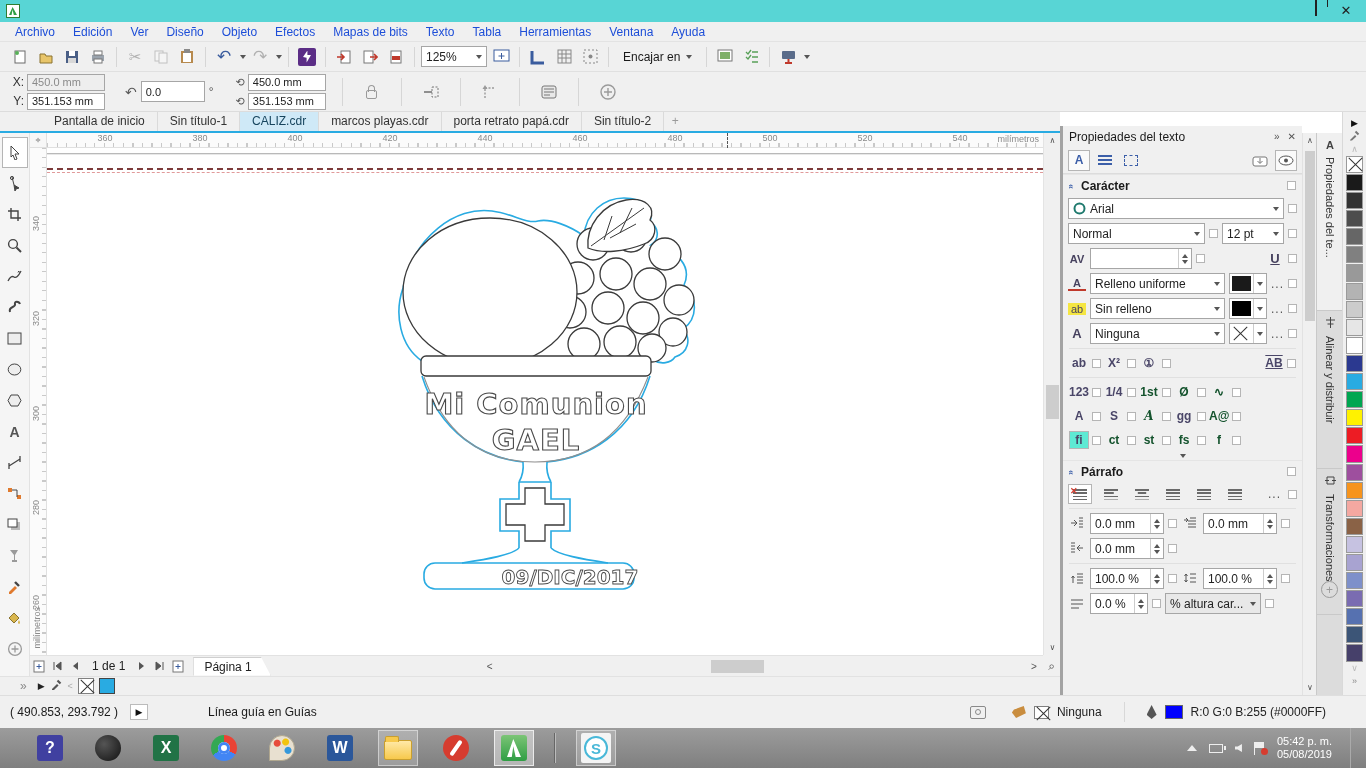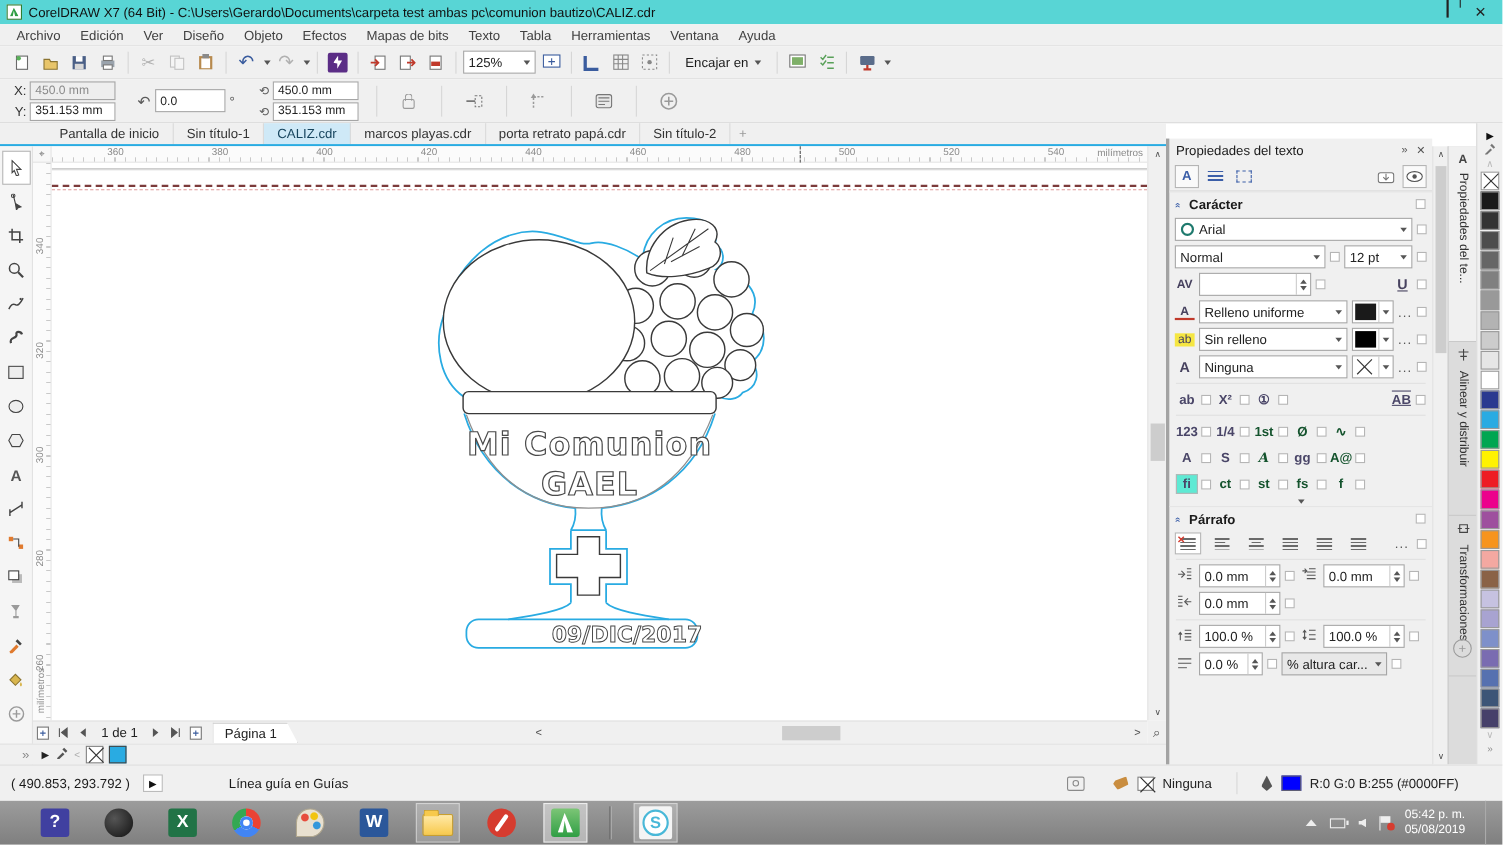--- a/index.html
+++ b/index.html
@@ -12,21 +12,21 @@
   .app-ico::after{content:"";position:absolute;left:2px;top:2px;width:8px;height:8px;background:#2f9e44;clip-path:polygon(0 100%,45% 0,100% 100%,60% 100%,45% 35%,32% 100%)}
   .title-text{font-size:12px;color:#111;white-space:nowrap;overflow:hidden}
   .winbtns{margin-left:auto;display:flex;gap:14px;padding-right:6px;color:#222;font-size:12px}
   .winbtn{width:16px;text-align:center;cursor:default}
   .restore{width:9px;height:8px;border:1px solid #222;position:relative;margin-top:4px}
   .restore::before{content:"";position:absolute;left:2px;top:-3px;width:9px;height:8px;border:1px solid #222;border-bottom:none;border-left:none}
   .minglyph{width:9px;height:1px;background:#222;margin-top:9px}
   .xglyph{font-size:13px;line-height:20px}
   
   .menubar{left:0;top:22px;width:1366px;height:20px;background:#f0f0f0;display:flex;align-items:center;padding-left:6px;border-bottom:1px solid #e3e3e3}
-  .menu-item{padding:0 9px;line-height:20px;color:#404040;cursor:default}
+  .menu-item{padding:0 9px;line-height:20px;color:#1d4ed8;cursor:default}
   
   .toolbar{left:0;top:42px;width:1366px;height:30px;background:#f0f0f0;display:flex;align-items:center;gap:2px;padding-left:8px;border-bottom:1px solid #e0e0e0}
   .tb-sep{width:1px;height:20px;background:#d6d6d6;margin:0 4px}
   .tbi{width:24px;height:24px;display:flex;align-items:center;justify-content:center;color:#4a4a4a;font-size:15px}
   .tbi svg{display:block}
   .tbi.dim{opacity:.38}
   .ddarrow{width:0;height:0;border-left:3.5px solid transparent;border-right:3.5px solid transparent;border-top:4px solid #555;margin-left:2px}
   .zoom-combo{width:66px;height:21px;background:#fff;border:1px solid #a6a6a6;display:flex;align-items:center;padding:0 4px;gap:4px}
   .zoom-combo .lbl{flex:1}
   .text-btn{height:22px;display:flex;align-items:center;gap:4px;padding:0 8px;color:#1a1a1a}
@@ -183,21 +183,20 @@
   .toolbox{left:0;top:133px;width:30px;height:562px;background:#f5f5f5;border-right:1px solid #e2e2e2;display:flex;flex-direction:column;align-items:center;padding-top:4px}
   .tool{width:26px;height:31px;display:flex;align-items:center;justify-content:center;color:#4a4a4a}
   .tool.activeb{border:1px solid #b5b5b5;background:#fff}
   .tool svg{display:block}
 </style>
 </head>
 <body>
 
 <div class="abs titlebar">
   <span class="app-ico"></span>
-  <span class="title-text">CorelDRAW X7 (64 Bit) - C:\Users\Gerardo\Documents\carpeta test ambas pc\comunion bautizo\CALIZ.cdr</span>
   <span class="winbtns">
     <span class="winbtn"><span class="minglyph"></span></span>
     <span class="winbtn"><span class="restore"></span></span>
     <span class="winbtn xglyph">✕</span>
   </span>
 </div>
 
 <div class="abs menubar">
   <span class="menu-item">Archivo</span>
   <span class="menu-item">Edición</span>

